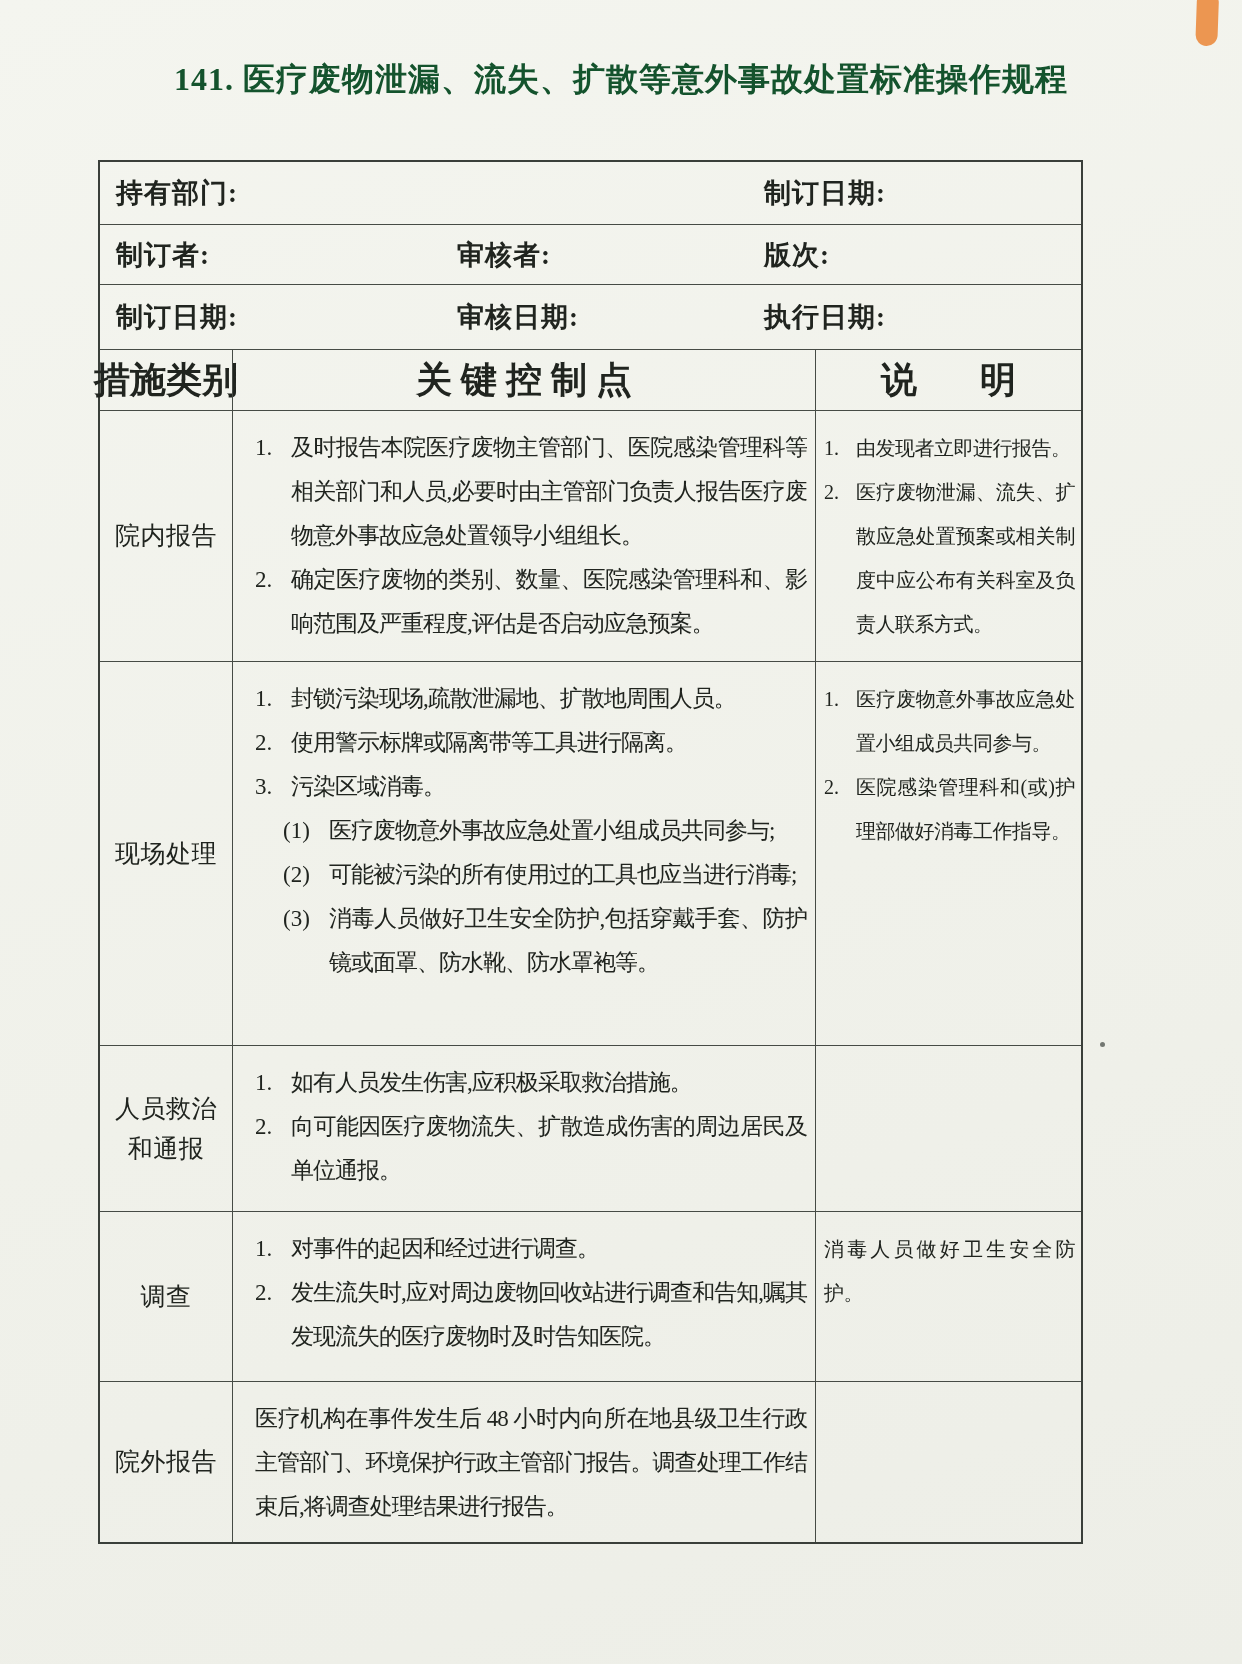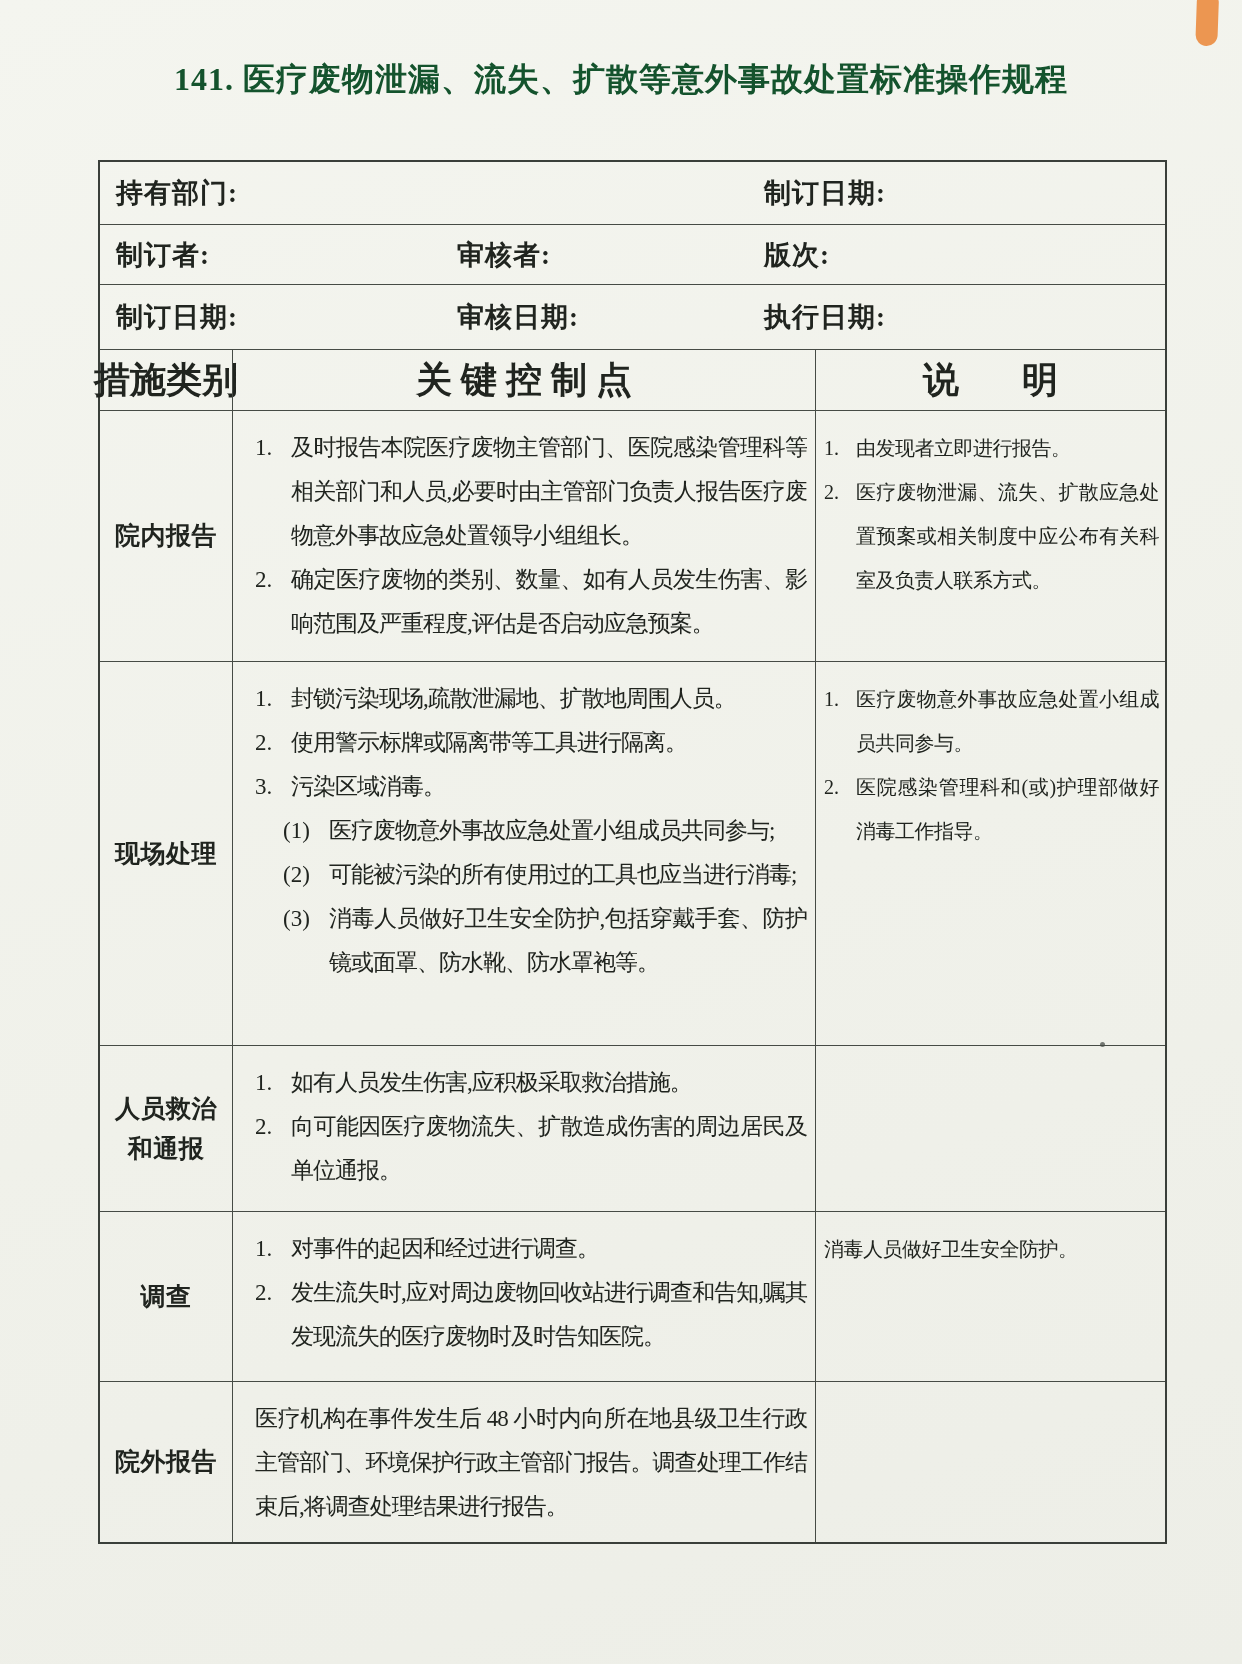--- a/index.html
+++ b/index.html
@@ -13,37 +13,37 @@
     position:absolute;top:58px;left:0;width:100%;margin:0;
     text-align:center;font-size:32px;font-weight:bold;letter-spacing:1px;color:#14532d;
   }
   .bookmark{
     position:absolute;top:-4px;left:1197px;width:22px;height:50px;
     border-radius:6px 6px 11px 11px;
     transform:rotate(2deg);transform-origin:top center;
   }
   .speck{position:absolute;left:1100px;top:1042px;width:5px;height:5px;border-radius:50%;background:#4a4f4a;opacity:.75;}
   .tbl{
-    position:absolute;left:98px;top:160px;width:1069px;box-sizing:border-box;
+    position:absolute;left:98px;top:160px;width:985px;box-sizing:border-box;
     border:2.2px solid #3a3f3a;
   }
   .meta-row{position:relative;border-bottom:1.5px solid #464b45;}
   .r-a{height:62px}.r-b{height:59px}.r-c{height:64px}
   .ml{position:absolute;top:50%;transform:translateY(-50%);font-weight:bold;font-size:27px;letter-spacing:1px;white-space:nowrap;}
   .p0{left:16px}.p1{left:357px}.p2{left:664px}
   .hdr-row{display:flex;height:60px;border-bottom:1.5px solid #464b45;}
   .hc{display:flex;align-items:center;justify-content:center;font-weight:bold;font-size:36px;white-space:pre;}
   .c1{width:132px;flex-shrink:0;box-sizing:border-box;}
   .c2{width:584px;flex-shrink:0;box-sizing:border-box;border-left:1.5px solid #464b45;border-right:1.5px solid #464b45;}
   .c3{flex:1;box-sizing:border-box;}
   .body-row{display:flex;border-bottom:1.5px solid #464b45;}
   .body-row:last-child{border-bottom:none;}
   .h0{min-height:250px}.h1{min-height:383px}.h2{min-height:165px}.h3{min-height:169px}.h4{min-height:151px}
   .cat{display:flex;align-items:center;justify-content:center;text-align:center;
-       font-size:25px;font-weight:bold;letter-spacing:.5px;line-height:40px;padding:0 9px;}
+       font-size:25px;font-weight:normal;letter-spacing:.5px;line-height:40px;padding:0 9px;}
   .kp{font-size:23px;line-height:44px;padding:15px 8px 13px 22px;}
   .notes{font-size:20px;line-height:44px;padding:15px 6px 13px 8px;}
   .item{display:flex;}
   .num{flex-shrink:0;width:36px;}
   .notes .num{width:32px;}
   .sub{padding-left:28px;}
   .sub .num{width:46px;}
   .txt{flex:1;text-align:justify;letter-spacing:-1px;}
   .notes .txt{letter-spacing:-.5px;}
   .para{margin:0;text-align:justify;letter-spacing:-1px;}
@@ -87,21 +87,21 @@
     <div class="c1 cat">
         <span>院内报告</span>
       </div>
     <div class="c2 kp">
       <div class="item">
         <span class="num">1.</span>
         <span class="txt">及时报告本院医疗废物主管部门、医院感染管理科等相关部门和人员,必要时由主管部门负责人报告医疗废物意外事故应急处置领导小组组长。</span>
       </div>
       <div class="item">
         <span class="num">2.</span>
-        <span class="txt">确定医疗废物的类别、数量、如有人员发生伤害、影响范围及严重程度,评估是否启动应急预案。</span>
+        <span class="txt">确定医疗废物的类别、数量、医院感染管理科和、影响范围及严重程度,评估是否启动应急预案。</span>
       </div>
     </div>
     <div class="c3 notes">
       <div class="item">
         <span class="num">1.</span>
         <span class="txt">由发现者立即进行报告。</span>
       </div>
       <div class="item">
         <span class="num">2.</span>
         <span class="txt">医疗废物泄漏、流失、扩散应急处置预案或相关制度中应公布有关科室及负责人联系方式。</span>

